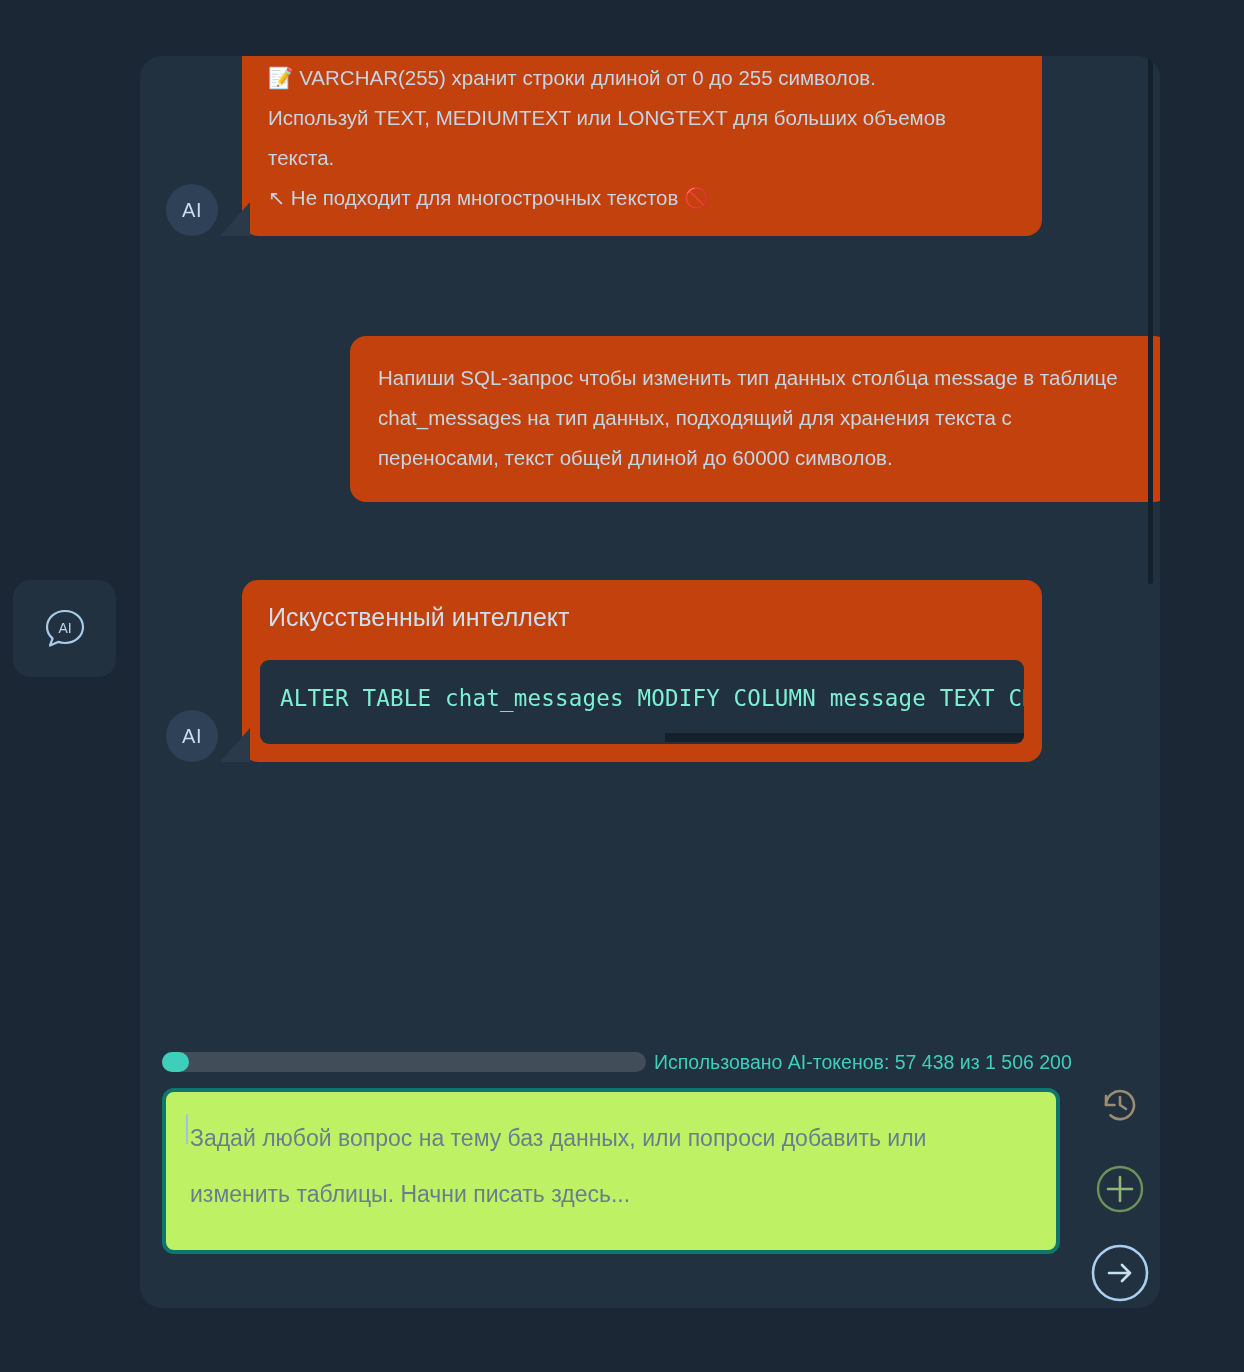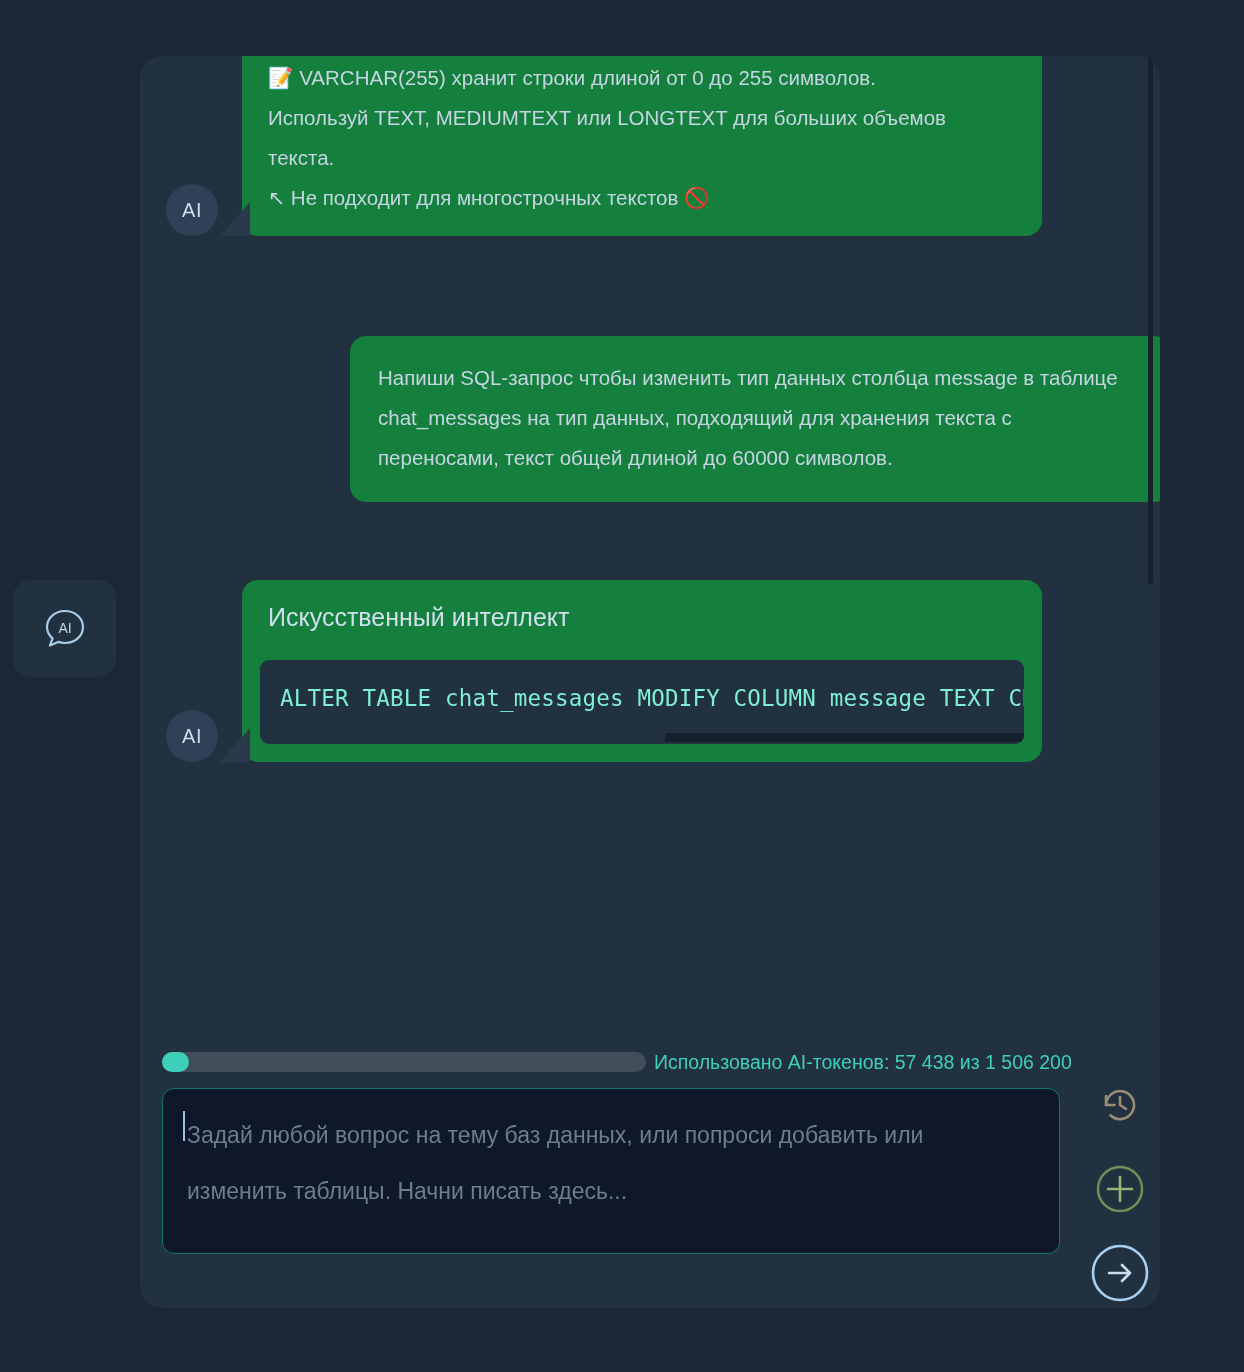--- a/index.html
+++ b/index.html
@@ -90,21 +90,21 @@
     flex: 0 0 auto;
   }
   .avatar-ai {
     background: #2e4157;
     color: #c9dcee;
   }
 
   .bubble {
     position: relative;
     border-radius: 16px;
-    background: #15803d;
+    background: #c2410c;
     color: #c5d5e3;
     font-size: 20.5px;
     line-height: 40px;
     box-sizing: border-box;
   }
   .bubble.ai {
     padding: 16px 34px 18px 26px;
   }
   .bubble.me {
     padding: 22px 34px 24px 28px;
@@ -229,22 +229,22 @@
     white-space: nowrap;
   }
 
   
   .input-box {
     position: absolute;
     left: 22px;
     top: 1032px;
     width: 898px;
     height: 166px;
-    background: #0f172a;
-    border: 1px solid #0f766e;
+    background: #bef264;
+    border: 4px solid #0f766e;
     border-radius: 12px;
     box-sizing: border-box;
     padding: 18px 24px;
     overflow: hidden;
   }
   .caret {
     position: absolute;
     left: 20px;
     top: 22px;
     width: 2px;

